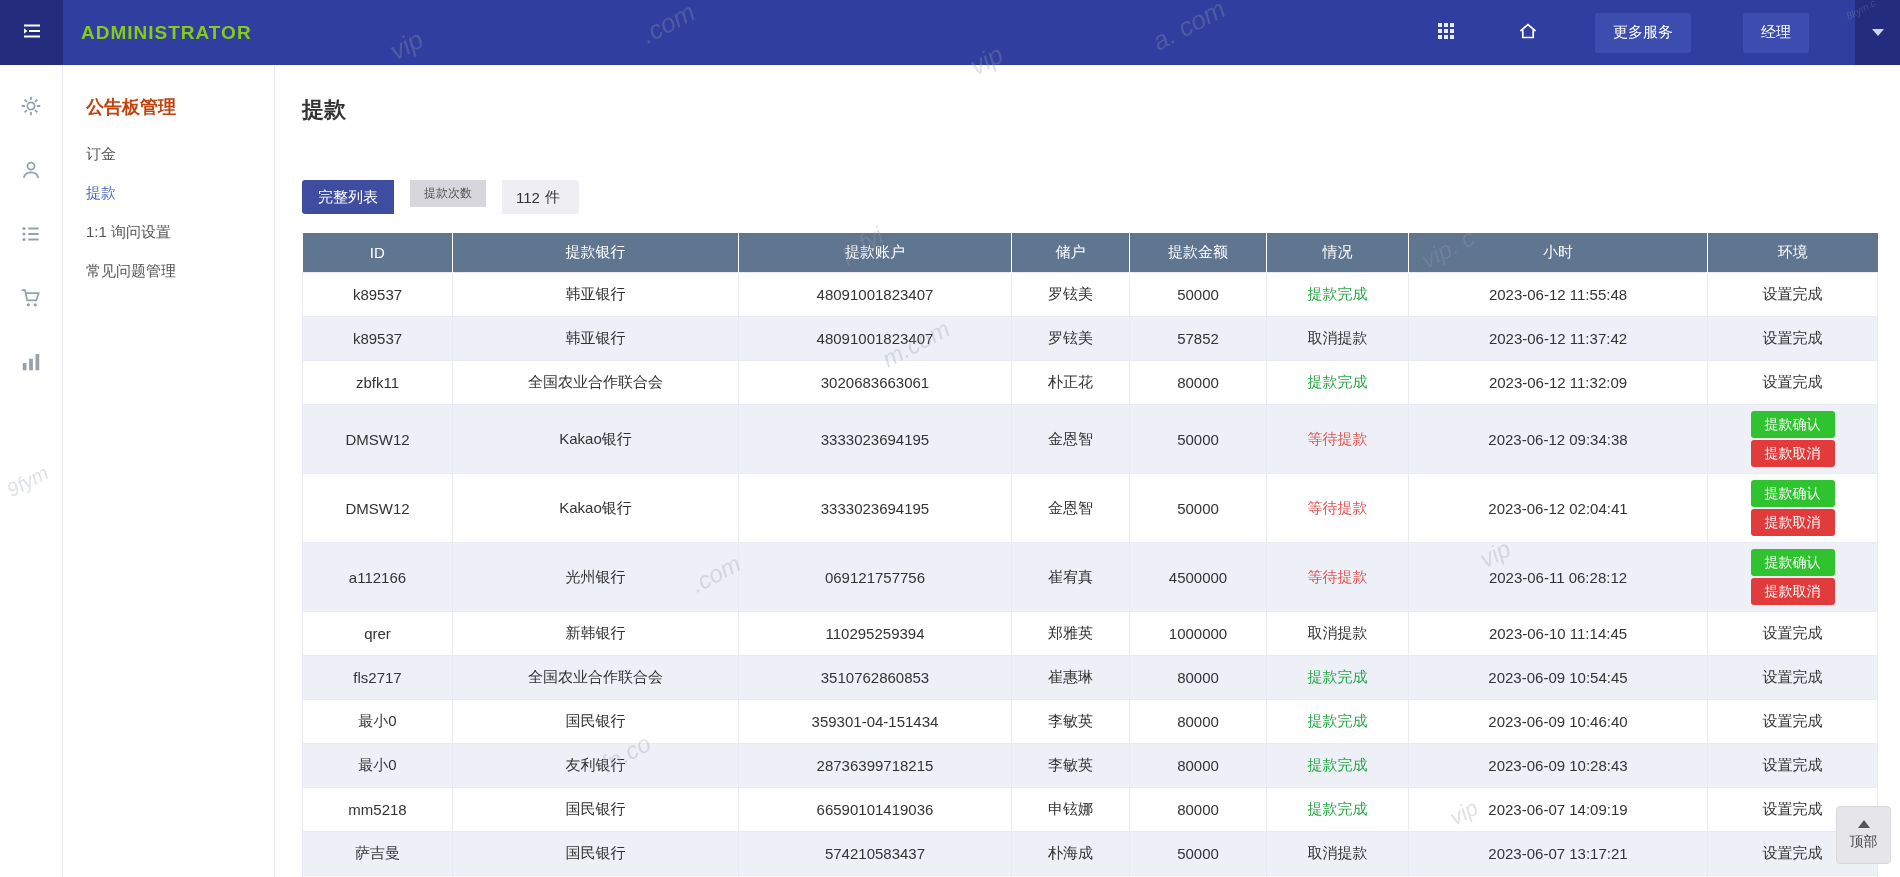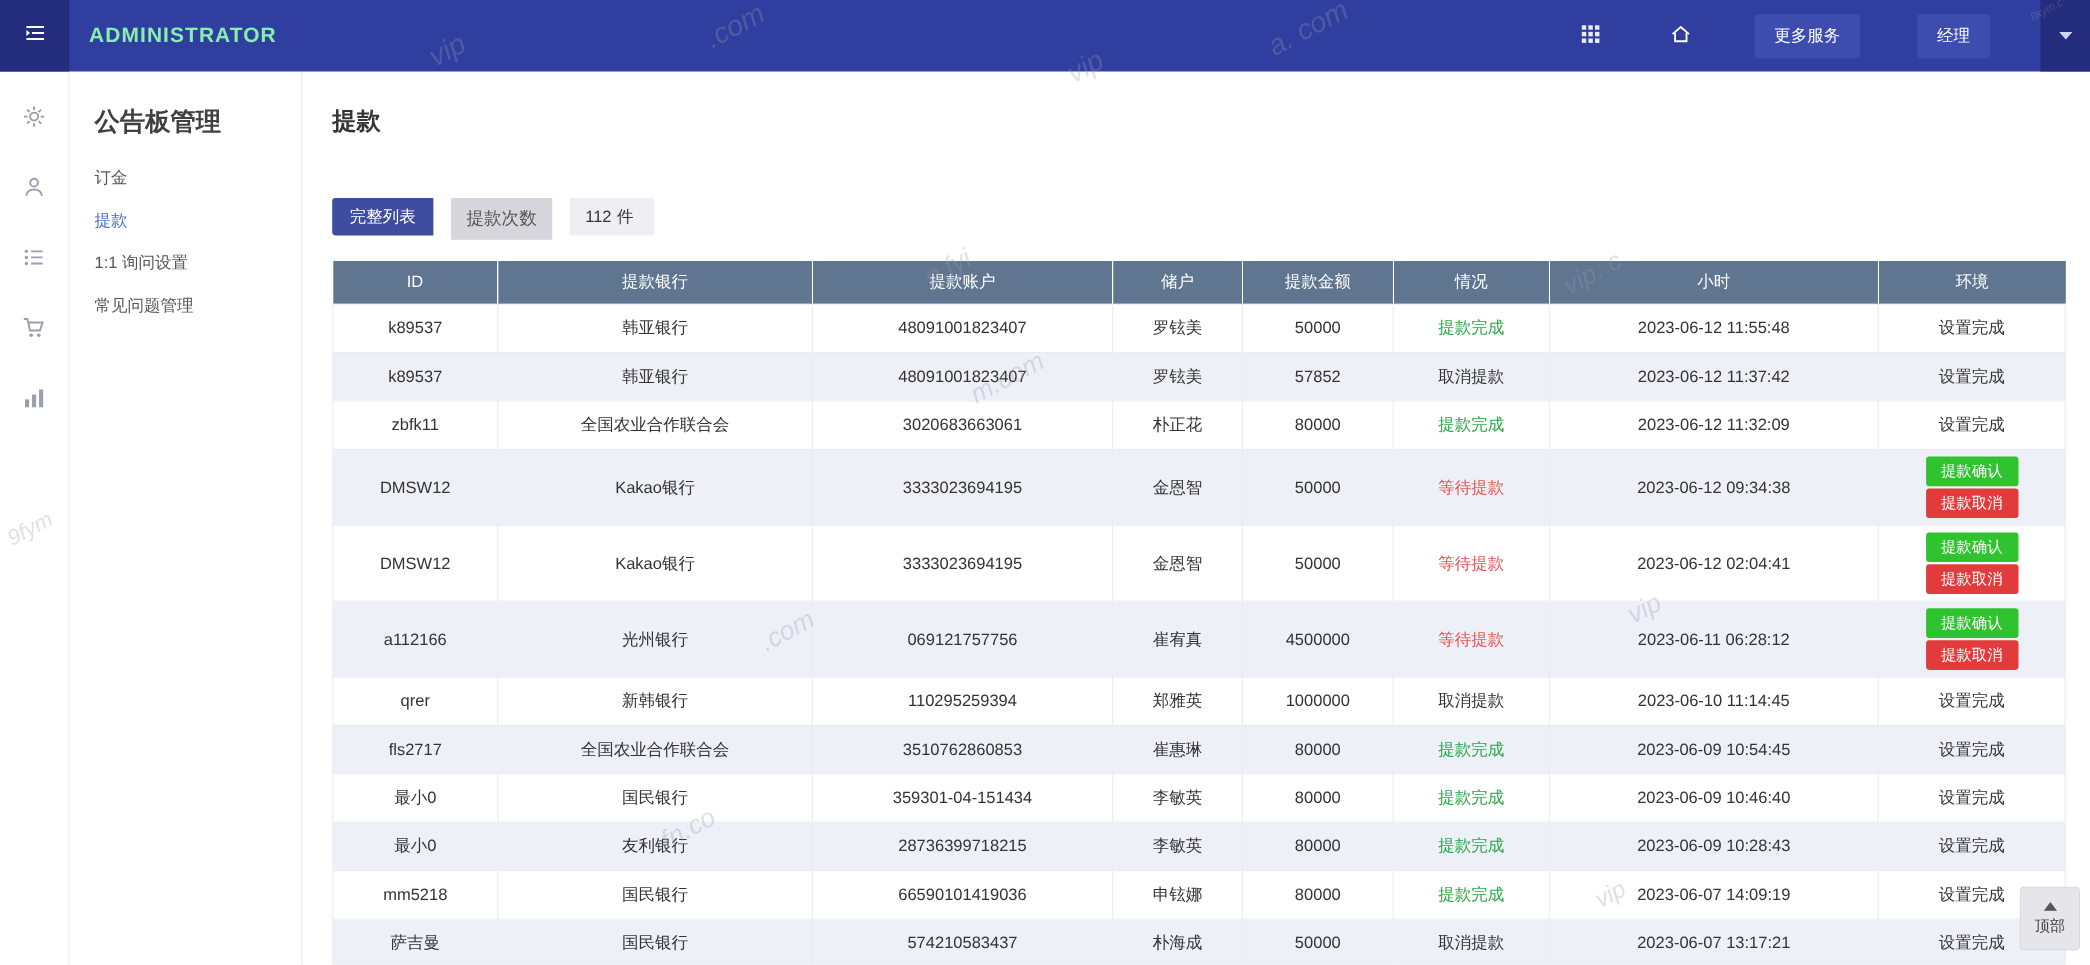--- a/index.html
+++ b/index.html
@@ -11,21 +11,21 @@
   
   .navbar{
     position:absolute;top:0;left:0;width:1900px;height:65px;
     background:var(--navbar,#303f9f);display:flex;align-items:center;z-index:20;
   }
   .logo-box{
     width:63px;height:65px;background:var(--navbar_dark,#232c7d);
     display:flex;align-items:center;justify-content:center;flex:0 0 auto;
   }
   .brand{
-    color:#86efac;font-size:19px;font-weight:700;letter-spacing:1px;margin-left:18px;
+    color:#84cc16;font-size:19px;font-weight:700;letter-spacing:1px;margin-left:18px;
   }
   .nav-right{margin-left:auto;display:flex;align-items:center;height:100%;gap:40px;}
   .nav-icon-btn{
     width:42px;height:65px;display:flex;align-items:center;justify-content:center;
     background:transparent;border:none;cursor:pointer;
   }
   .nav-btn{
     height:40px;margin:0 6px;padding:0 18px;border:none;border-radius:3px;
     background:var(--navbar_button,#3c4caf);color:#fff;font-size:15px;cursor:pointer;
     font-family:inherit;
@@ -46,39 +46,39 @@
   }
   .rail-item{
     width:40px;height:40px;margin-bottom:24px;border:none;background:transparent;cursor:pointer;
     display:flex;align-items:center;justify-content:center;
   }
   
   .sidebar{
     position:absolute;top:65px;left:64px;width:211px;height:812px;background:#fff;
     border-right:1px solid #e5e7ef;box-sizing:border-box;padding:30px 22px;z-index:10;
   }
-  .sidebar h2{margin:0 0 26px 0;font-size:23px;font-weight:700;color:#404040;}
+  .sidebar h2{margin:0 0 26px 0;font-size:18px;font-weight:700;color:#c2410c;}
   .side-item{
     display:block;font-size:15px;color:#555;margin-bottom:20px;cursor:pointer;
     background:none;border:none;padding:0;font-family:inherit;text-align:left;
   }
   .side-item.active{color:var(--active_link,#4a6bc5);}
   
   .main{
     position:absolute;top:65px;left:276px;width:1624px;height:812px;
     box-sizing:border-box;padding:30px 0 0 26px;background:#fff;
   }
   .page-title{margin:0;font-size:22px;font-weight:700;color:#333;}
   .filter-row{margin-top:55px;display:flex;align-items:stretch;gap:16px;}
   .btn-full-list{
     background:var(--filter_active,#3e4d9f);color:#fff;border:none;border-radius:3px 0 0 3px;
     padding:0 16px;height:34px;font-size:15px;cursor:pointer;font-family:inherit;
   }
   .btn-count-filter{
-    background:#d6d6dc;color:#555;border:none;padding:0 14px;height:38px;font-size:16px;
+    background:#d6d6dc;color:#555;border:none;padding:0 14px;height:27px;font-size:12px;
     cursor:pointer;font-family:inherit;
   }
   .count-chip{
     background:#efeff3;color:#333;height:34px;display:flex;align-items:center;
     padding:0 14px;font-size:15px;border-radius:0 3px 3px 0;
   }
   .count-chip span{margin-right:5px;}
   
   table{
     border-collapse:collapse;margin-top:19px;table-layout:fixed;width:1575px;

